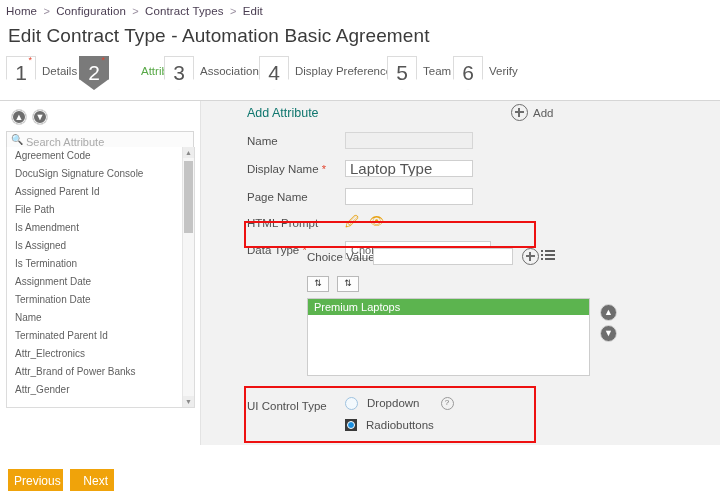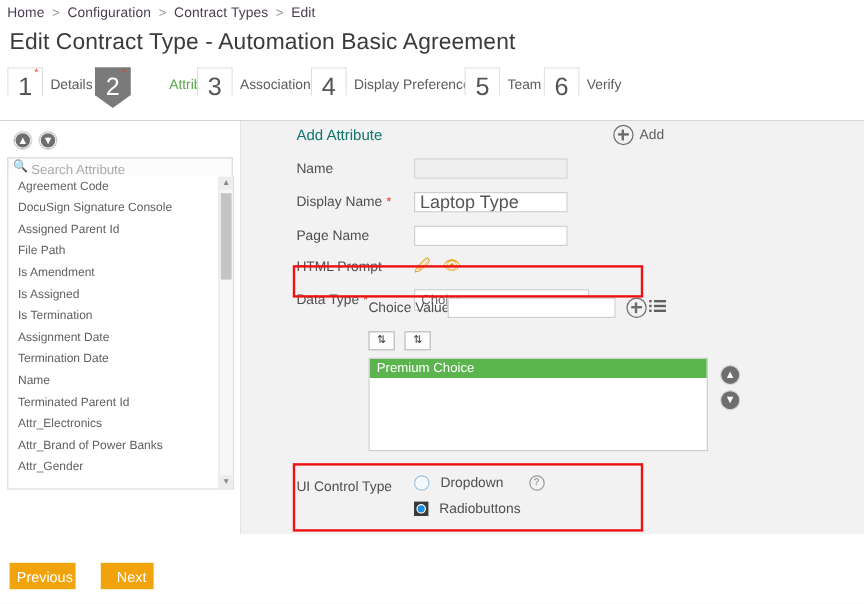--- a/index.html
+++ b/index.html
@@ -485,21 +485,21 @@
     background: #ffffff;
   }
   .footer .btn-orange {
     position: absolute;
     height: 22px;
     line-height: 22px;
     font-size: 12px;
     top: 11px;
   }
   .btn-prev { left: 8px; width: 55px; }
-  .btn-next { left: 84px; width: 44px; }
+  .btn-next { left: 70px; width: 44px; }
 </style>
 </head>
 <body>
 
 <div class="breadcrumb">
   <span class="crumb">Home</span>
   <span class="sep">&gt;</span>
   <span class="crumb">Configuration</span>
   <span class="sep">&gt;</span>
   <span class="crumb">Contract Types</span>
@@ -652,21 +652,21 @@
             <i style="left:4px;top:9px;width:10px;height:2px;"></i>
         </span>
       </div>
 
       <div class="sort-btns">
         <span class="sort-btn">⇅</span>
         <span class="sort-btn">⇅</span>
       </div>
 
       <div class="choice-list">
-        <div class="choice-item">Premium Choice</div>
+        <div class="choice-item">Premium Laptops</div>
       </div>
 
       <div class="move-btns">
         <div class="move-btn">▲</div>
         <div class="move-btn">▼</div>
       </div>
     </div>
 
     <div class="uict">
       <span class="uict-label">UI Control Type</span>

